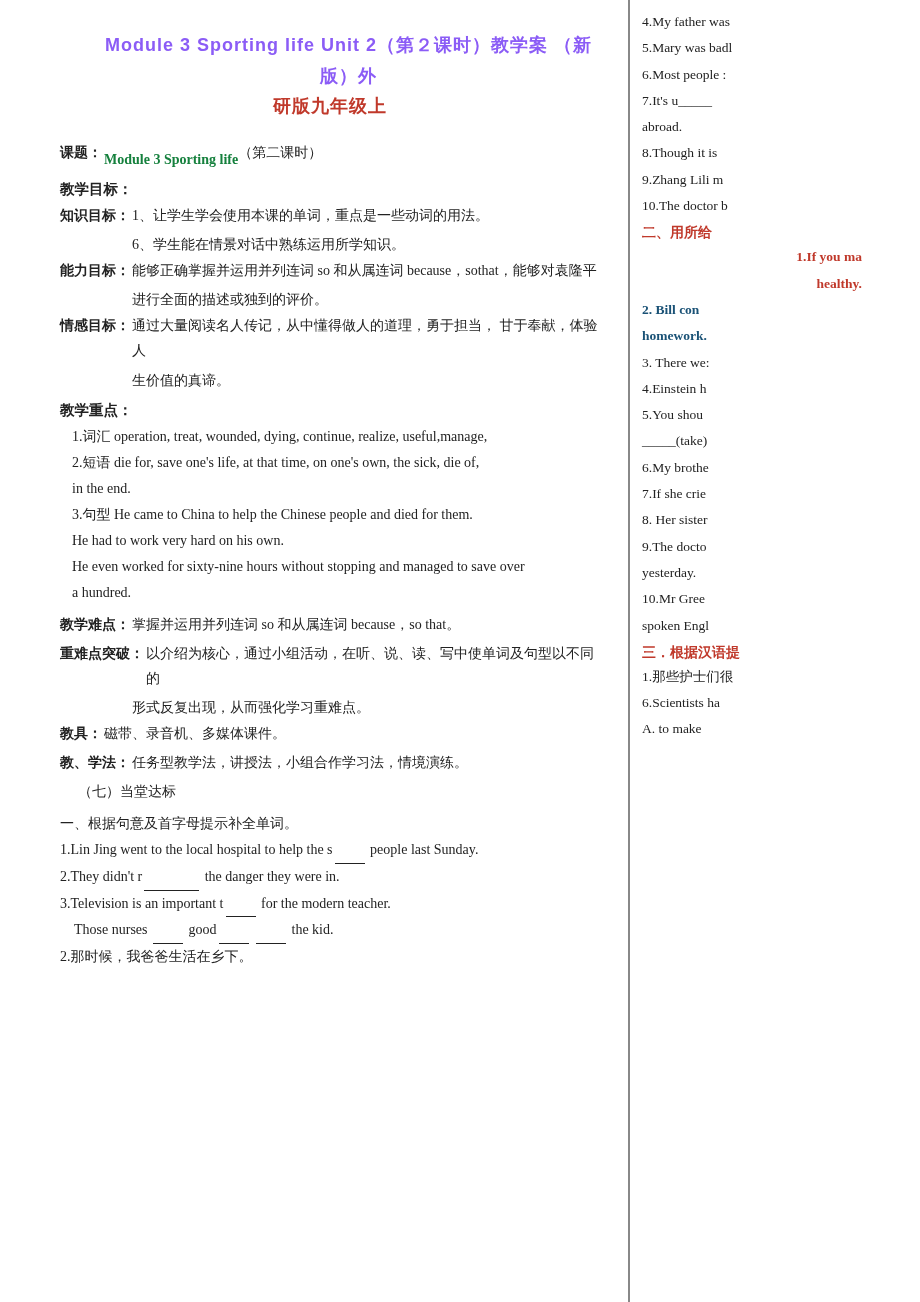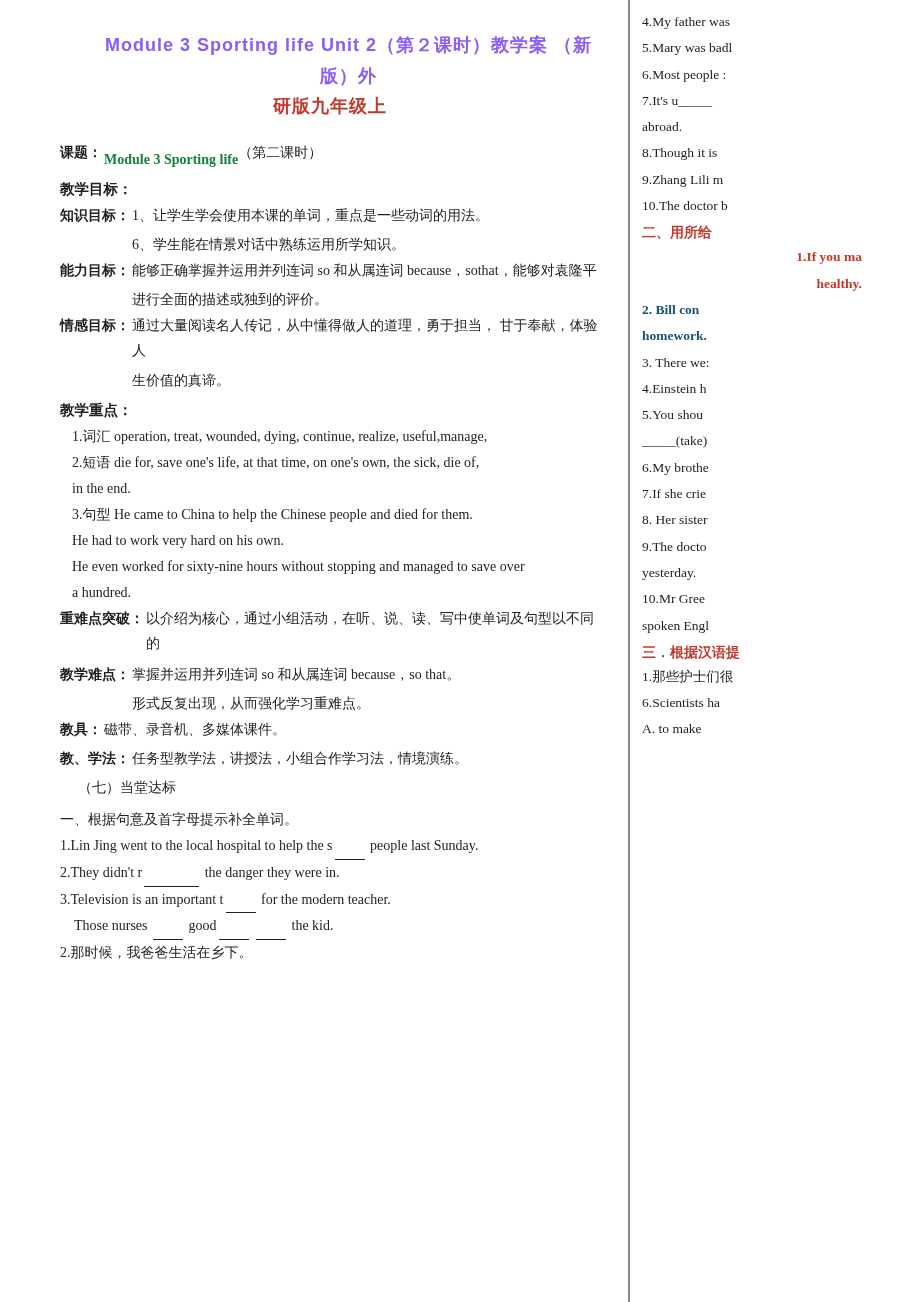--- a/index.html
+++ b/index.html
@@ -191,28 +191,28 @@
 
     <div class="section-title">教学重点：</div>
     <div class="num-item">1.词汇 operation, treat, wounded, dying, continue, realize, useful,manage,</div>
     <div class="num-item">2.短语 die for, save one's life, at that time, on one's own, the sick, die of,</div>
     <div class="num-item">         in the end.</div>
     <div class="num-item">3.句型 He came to China to help the Chinese people and died for them.</div>
     <div class="num-item">        He had to work very hard on his own.</div>
     <div class="num-item">        He even worked for sixty-nine hours without stopping and managed to save over</div>
     <div class="num-item">        a hundred.</div>
 
-    <div class="field-row">
-      <span class="field-label">重难点突破：</span>
-      <span class="field-value">以介绍为核心，通过小组活动，在听、说、读、写中使单词及句型以不同的</span>
-    </div>
-
     <div class="field-row" style="margin-top:6px;">
       <span class="field-label">教学难点：</span>
       <span class="field-value">掌握并运用并列连词 so 和从属连词 because，so that。</span>
+    </div>
+
+    <div class="field-row">
+      <span class="field-label">重难点突破：</span>
+      <span class="field-value">以介绍为核心，通过小组活动，在听、说、读、写中使单词及句型以不同的</span>
     </div>
     <div class="indent-row">          形式反复出现，从而强化学习重难点。</div>
 
     <div class="field-row">
       <span class="field-label">教具：</span>
       <span class="field-value">磁带、录音机、多媒体课件。</span>
     </div>
 
     <div class="field-row">
       <span class="field-label">教、学法：</span>

